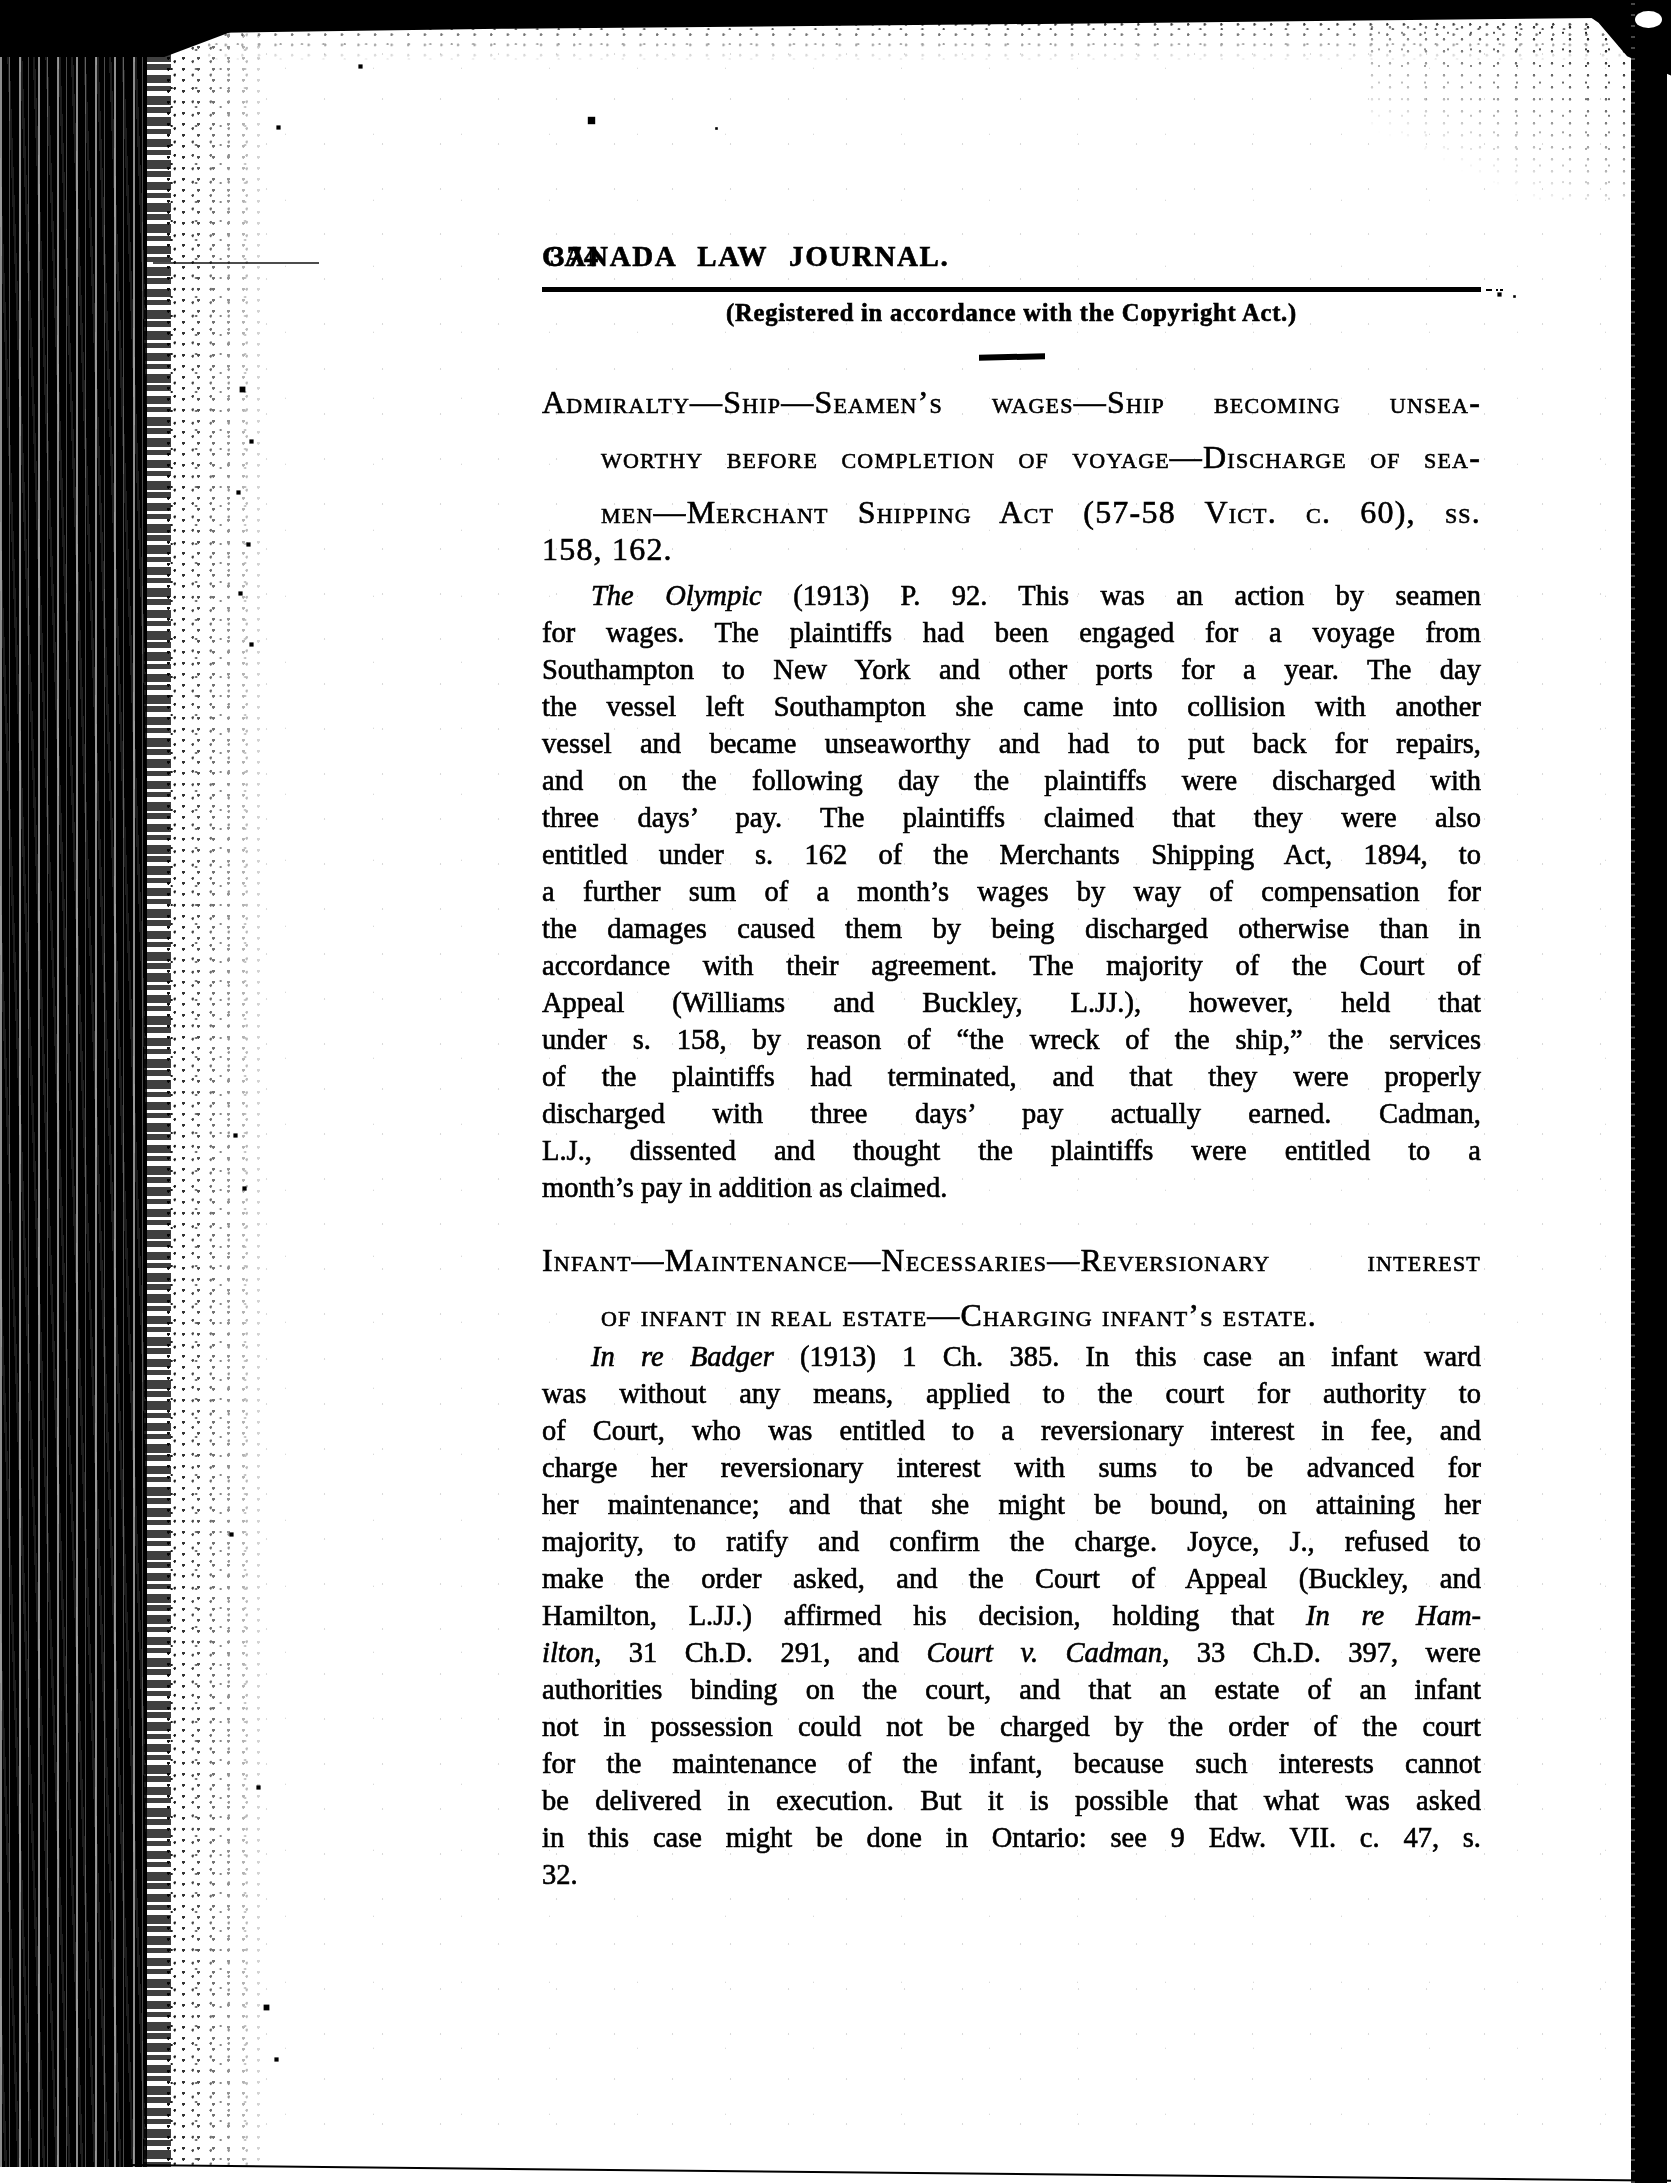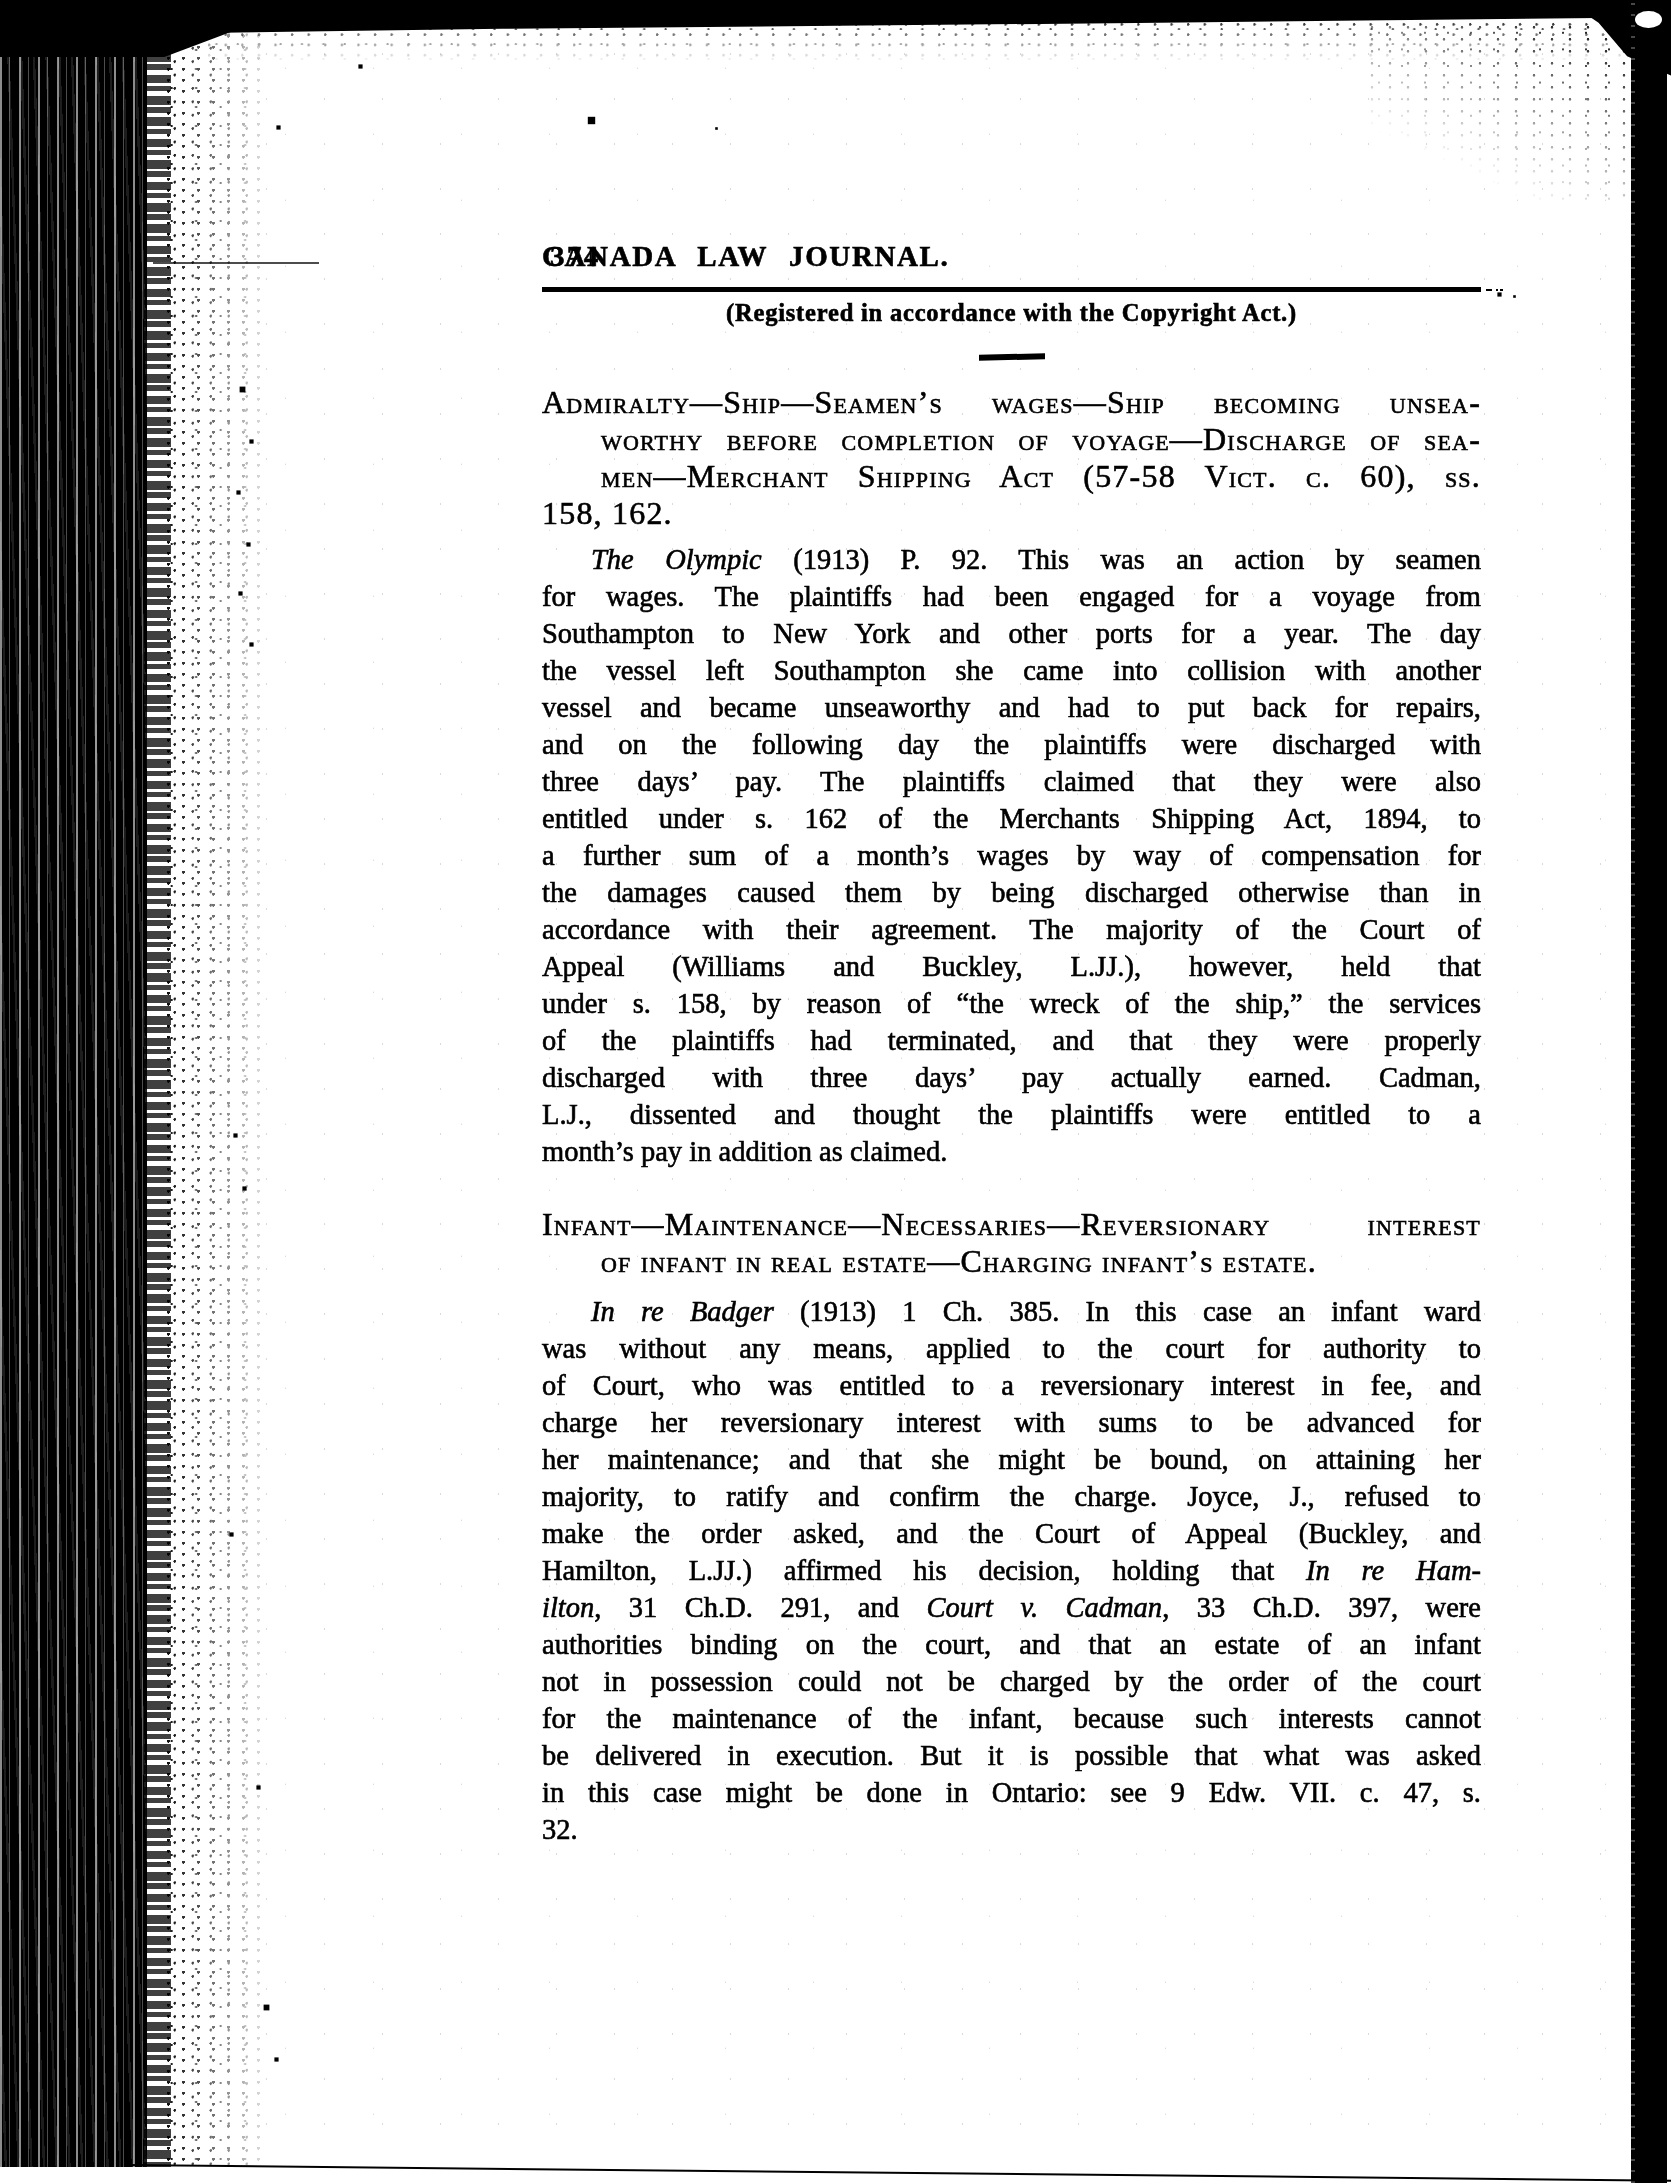--- a/index.html
+++ b/index.html
@@ -109,23 +109,23 @@
     content:"";position:absolute;right:-24px;top:1.6px;width:19px;height:2.4px;
     background:linear-gradient(90deg,#000 0 6.3px,transparent 6.3px 9.5px,#000 9.5px 12px,transparent 12px 14.2px,#000 14.2px 16.6px,transparent 16.6px);
   }
   #article-title{margin-top:29px;font-size:36px;line-height:41px;font-weight:bold;font-style:italic;text-align:center;letter-spacing:1.6px;}
   #article-subtitle{margin-top:7.1px;font-size:24.5px;line-height:27px;font-weight:bold;text-align:center;letter-spacing:0.8px;}
   #title-divider{margin:28.5px auto 0;width:66px;height:5.5px;background:#000;transform:skewY(-1.5deg);}
   .case-section .heading{margin-top:0;font-size:32px;line-height:37px;font-variant:small-caps;letter-spacing:1.2px;}
   .sec-0 .heading{margin-top:24px;}
   .sec-0 .para{margin-top:9.5px;}
   .sec-1 .heading{margin-top:36px;}
-  .sec-1 .para{margin-top:13px;}
+  .sec-1 .para{margin-top:4px;}
   .hline{text-align:justify;text-align-last:justify;}
-  .hline.ind{padding-left:59px;}
+  .hline.ind{padding-left:59px;margin-top:18px;}
   .hline.lastline{text-align-last:left;}
   .para{font-size:28.5px;line-height:37px;}
   .bline{text-align:justify;text-align-last:justify;}
   .bline.firstline{text-indent:49px;}
   .bline.lastline{text-align-last:left;}
   em{}
 </style>
 </head>
 <body>
 

